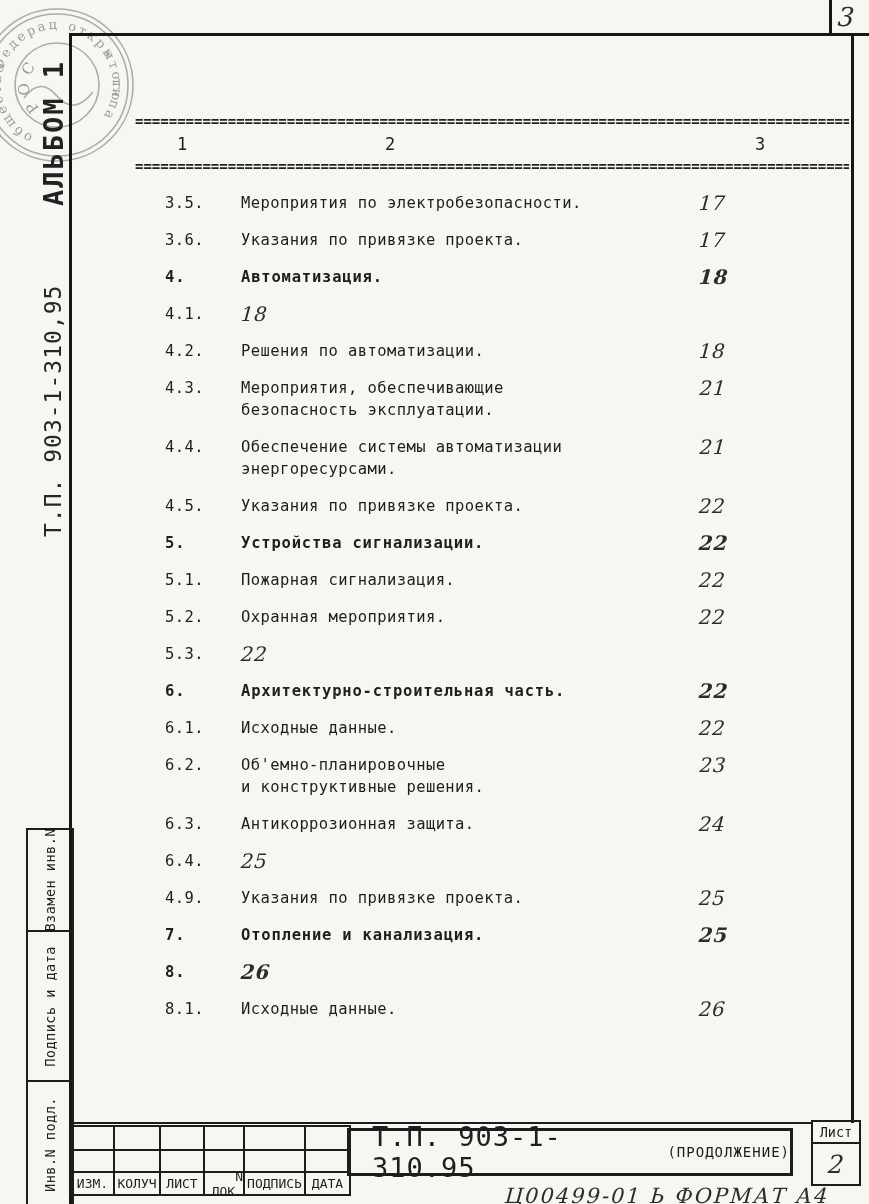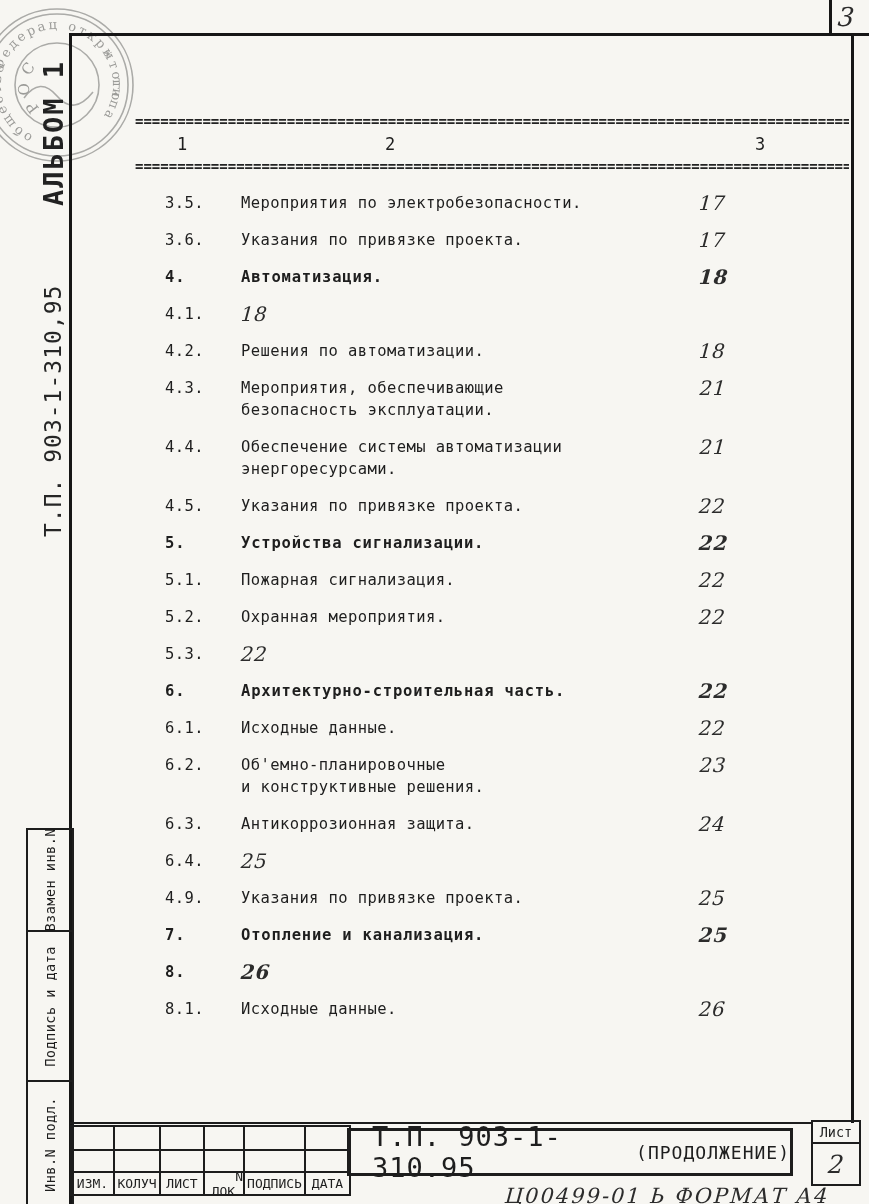--- a/index.html
+++ b/index.html
@@ -52,21 +52,21 @@
             border:2px solid #1d1d1d;}
   .tb-cell{border-right:2px solid #1d1d1d;border-top:2px solid #1d1d1d;
            display:flex;align-items:center;justify-content:center;
            font-size:13px;font-weight:400;letter-spacing:0;overflow:hidden;text-align:right;}
   .tb-cell.r0{border-top:none;}
   .tb-cell.c5{border-right:none;}
   .tb-title{position:absolute;left:347px;top:1128px;width:446px;height:48px;
             border:3px solid #1d1d1d;display:flex;align-items:center;gap:16px;
             padding-left:22px;box-sizing:border-box;background:transparent;}
   .tb-title .code{font-size:27px;letter-spacing:1px;}
-  .tb-title .suffix{font-size:18px;letter-spacing:1px;}
+  .tb-title .suffix{font-size:14px;letter-spacing:1px;}
   .list-box{position:absolute;left:811px;top:1120px;width:46px;height:62px;
             border:2px solid #1d1d1d;display:flex;flex-direction:column;}
   .list-box .lbl{height:20px;border-bottom:2px solid #1d1d1d;display:flex;
                  align-items:center;justify-content:center;font-size:13.5px;}
   .list-box .num{flex:1;display:flex;align-items:center;justify-content:center;}
   .footer-hw{position:absolute;left:505px;top:1184px;font-size:21px;letter-spacing:2px;white-space:nowrap;}
   .tb-topline{position:absolute;left:70px;top:1122px;width:741px;height:2px;background:#1d1d1d;}
 </style>
 </head>
 <body>

